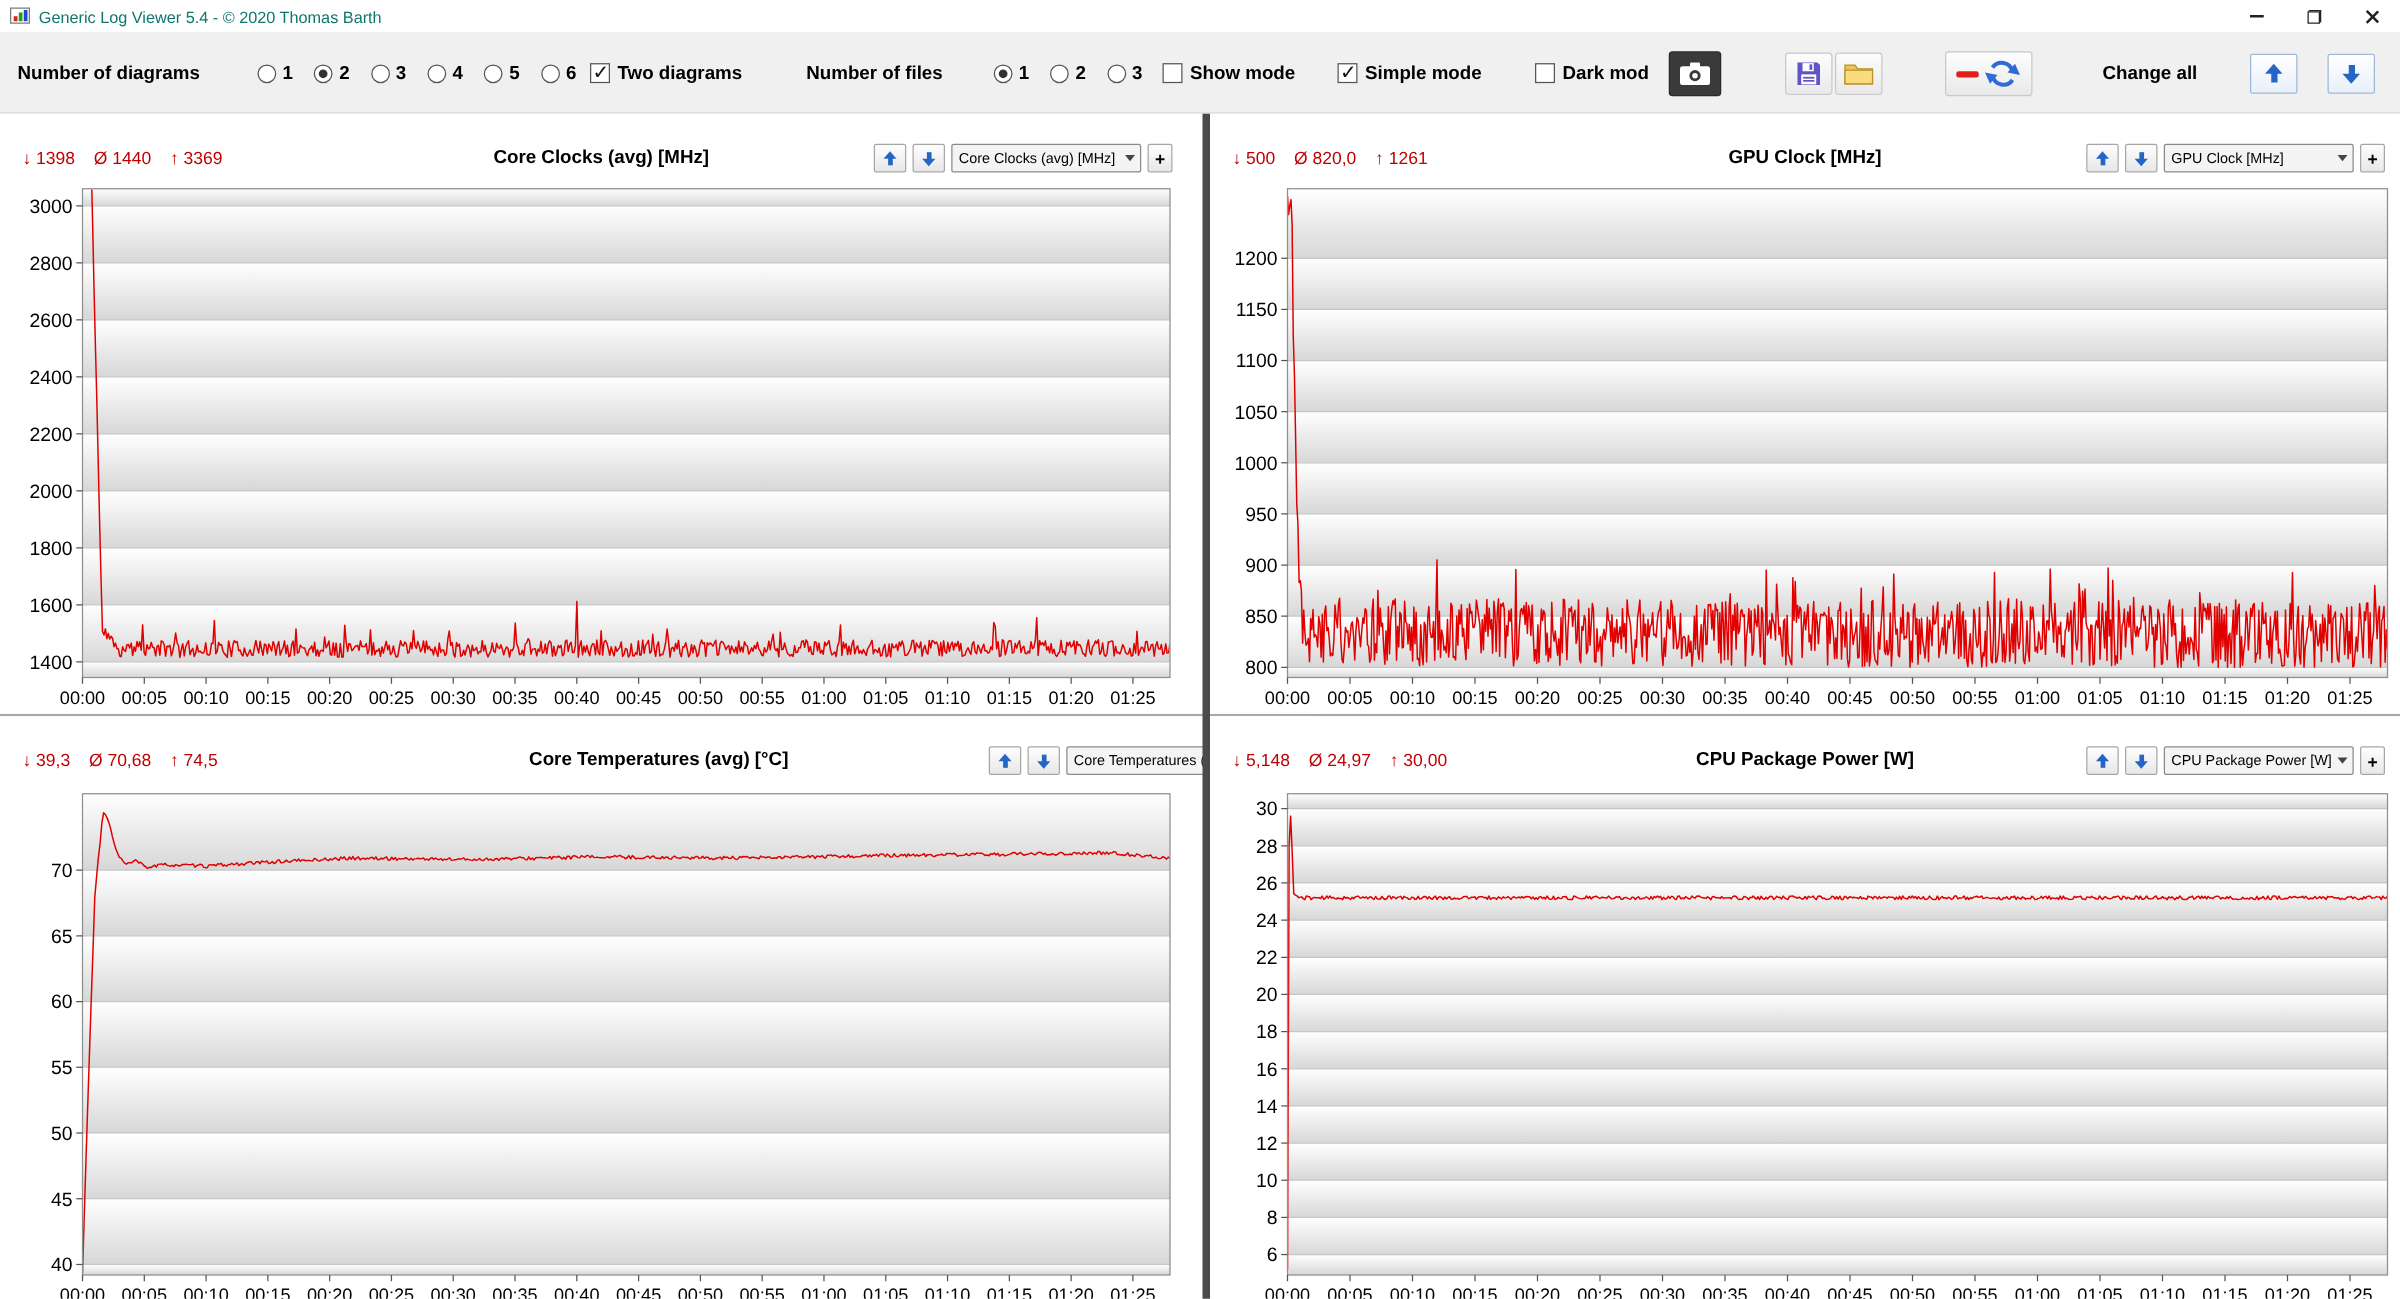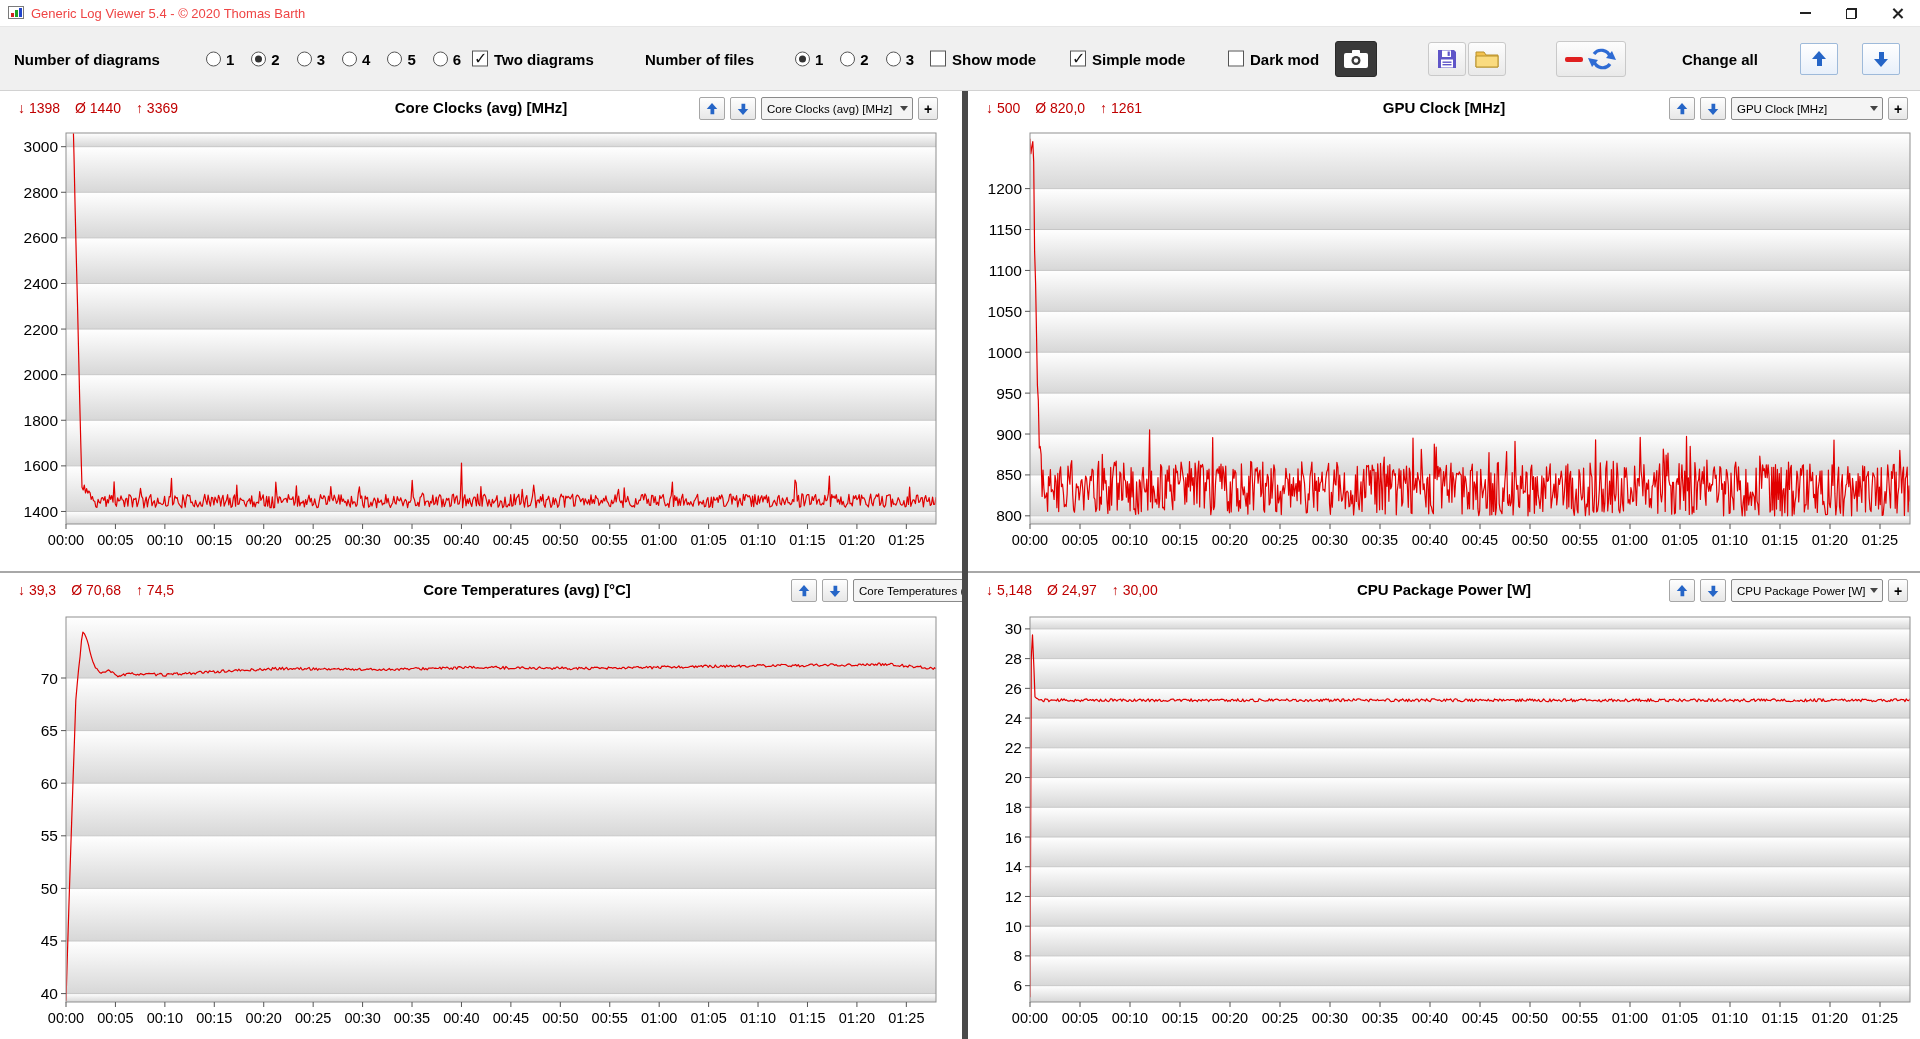--- a/index.html
+++ b/index.html
@@ -2,21 +2,21 @@
 <html><head>
 <meta charset="utf-8">
 <style>
   * { margin:0; padding:0; box-sizing:border-box; }
   html,body { width:1920px; height:1039px; background:#fff; overflow:hidden;
               font-family:"Liberation Sans","DejaVu Sans",sans-serif; }
 
   
   .titlebar { height:27px; background:#fff; display:flex; align-items:center; border-bottom:1px solid #e6e6e6; }
   .app-icon { margin-left:8px; }
-  .title-text { font-size:13px; color:#ef4444; margin-left:7px; white-space:nowrap; }
+  .title-text { font-size:13px; color:#0f766e; margin-left:7px; white-space:nowrap; }
   .tb-spacer { flex:1; }
   .win-btn { width:46px; height:27px; display:flex; align-items:center; justify-content:center; }
   .ic-min { width:11px; height:2px; background:#222; display:inline-block; }
   .ic-restore { width:11px; height:11px; position:relative; display:inline-block; }
   .ic-restore::before { content:""; position:absolute; right:0; top:0; width:8px; height:8px; border:1px solid #222; }
   .ic-restore::after { content:""; position:absolute; left:0; bottom:0; width:8px; height:8px; border:1px solid #222; background:#fff; }
   .ic-close { width:13px; height:13px; position:relative; display:inline-block; }
   .ic-close::before,.ic-close::after { content:""; position:absolute; left:6px; top:0; width:1.6px; height:13px; background:#222; }
   .ic-close::before { transform:rotate(45deg); } .ic-close::after { transform:rotate(-45deg); }
 
@@ -43,21 +43,21 @@
   .arr.up::after { content:""; position:absolute; left:1px; top:1px; border-left:7.5px solid transparent; border-right:7.5px solid transparent; border-bottom:8px solid #2565c7; }
   .arr.down::before { top:2px; }
   .arr.down::after { content:""; position:absolute; left:1px; bottom:1px; border-left:7.5px solid transparent; border-right:7.5px solid transparent; border-top:8px solid #2565c7; }
   .arr.small { transform:scale(0.75); }
 
   
   .main { position:relative; width:1920px; height:958px; background:#fff; }
   .vdivider { position:absolute; left:962px; top:0; width:6px; height:958px; background:#4a4a4a; z-index:5; }
   .hdivider { position:absolute; left:0; top:480px; width:1920px; height:2px; background:#a8a8a8; }
   .panel { position:absolute; background:#fff; overflow:hidden; }
-  .panel-header { position:relative; height:36px; }
+  .panel-header { position:relative; height:36px;margin-top:18px; }
   .stats { position:absolute; left:18px; top:9px; color:#c00000; font-size:14px; display:flex; gap:15px; white-space:nowrap; }
   .panel-title { position:absolute; left:50%; top:8px; transform:translateX(-50%); font-weight:bold; font-size:15px; white-space:nowrap; }
   .panel-controls { position:absolute; top:6px; display:flex; align-items:center; gap:5px; }
   .panel.colL .panel-controls { right:24px; }
   .panel.colR .panel-controls { right:12px; }
   .mini-btn { width:26px; height:23px; border:1px solid #a6a6a6; background:linear-gradient(#fefefe,#e7e7e7); border-radius:2px;
               display:flex; align-items:center; justify-content:center; }
   .dropdown { width:152px; height:23px; background:#f4f4f4; border:1px solid #8a8a8a; border-radius:2px;
               display:flex; align-items:center; padding-left:5px; font-size:11.5px; }
   .dd-text { white-space:nowrap; overflow:hidden; flex:1; }

